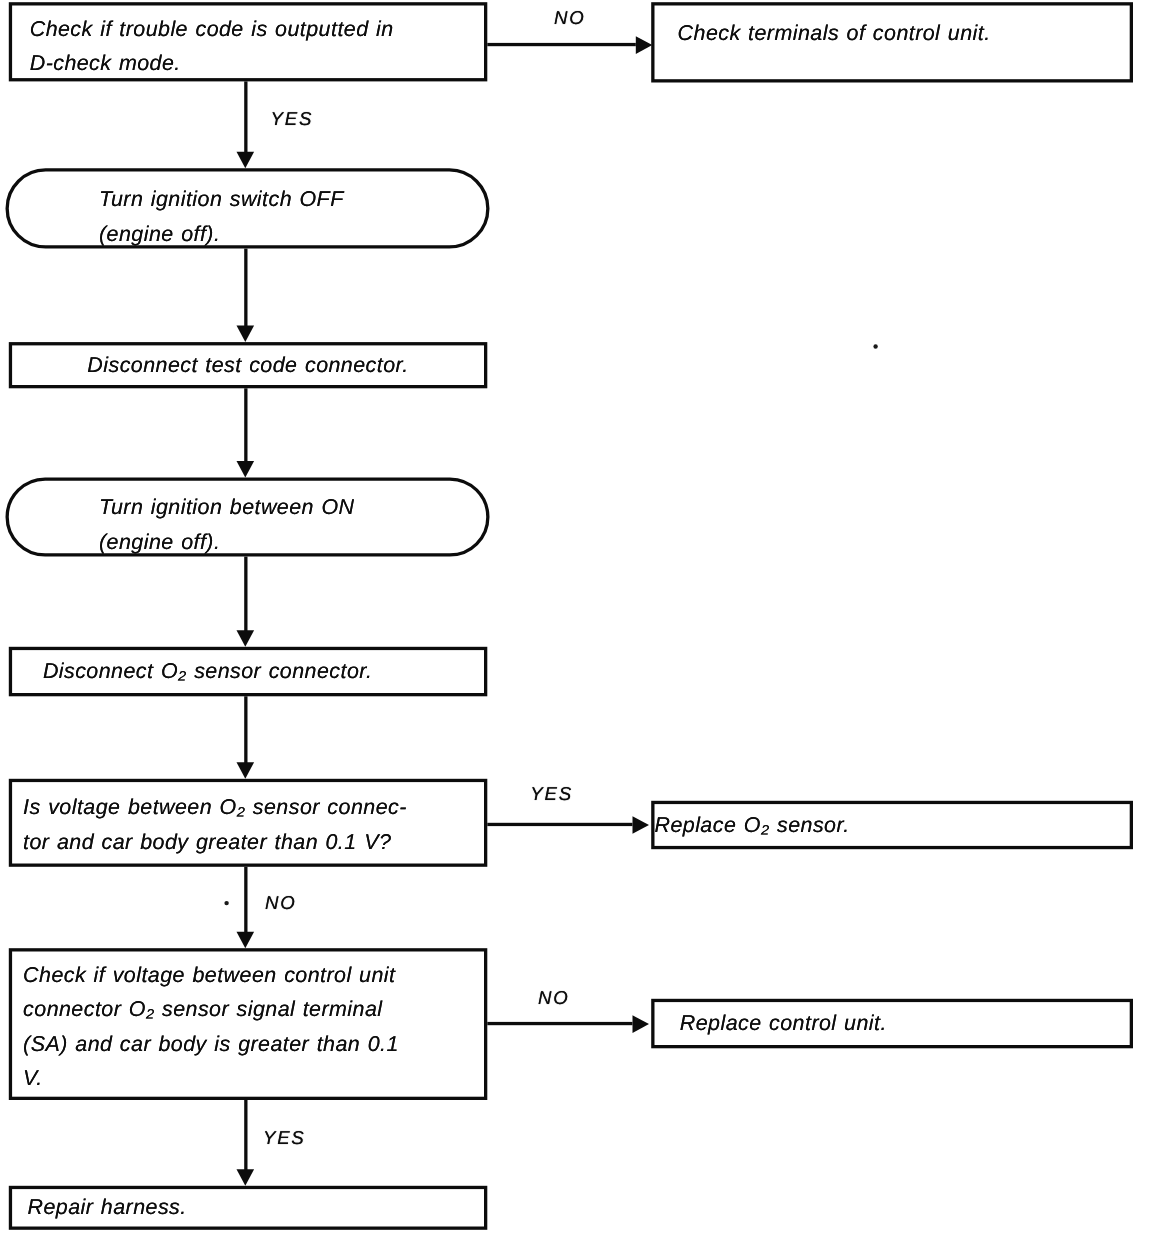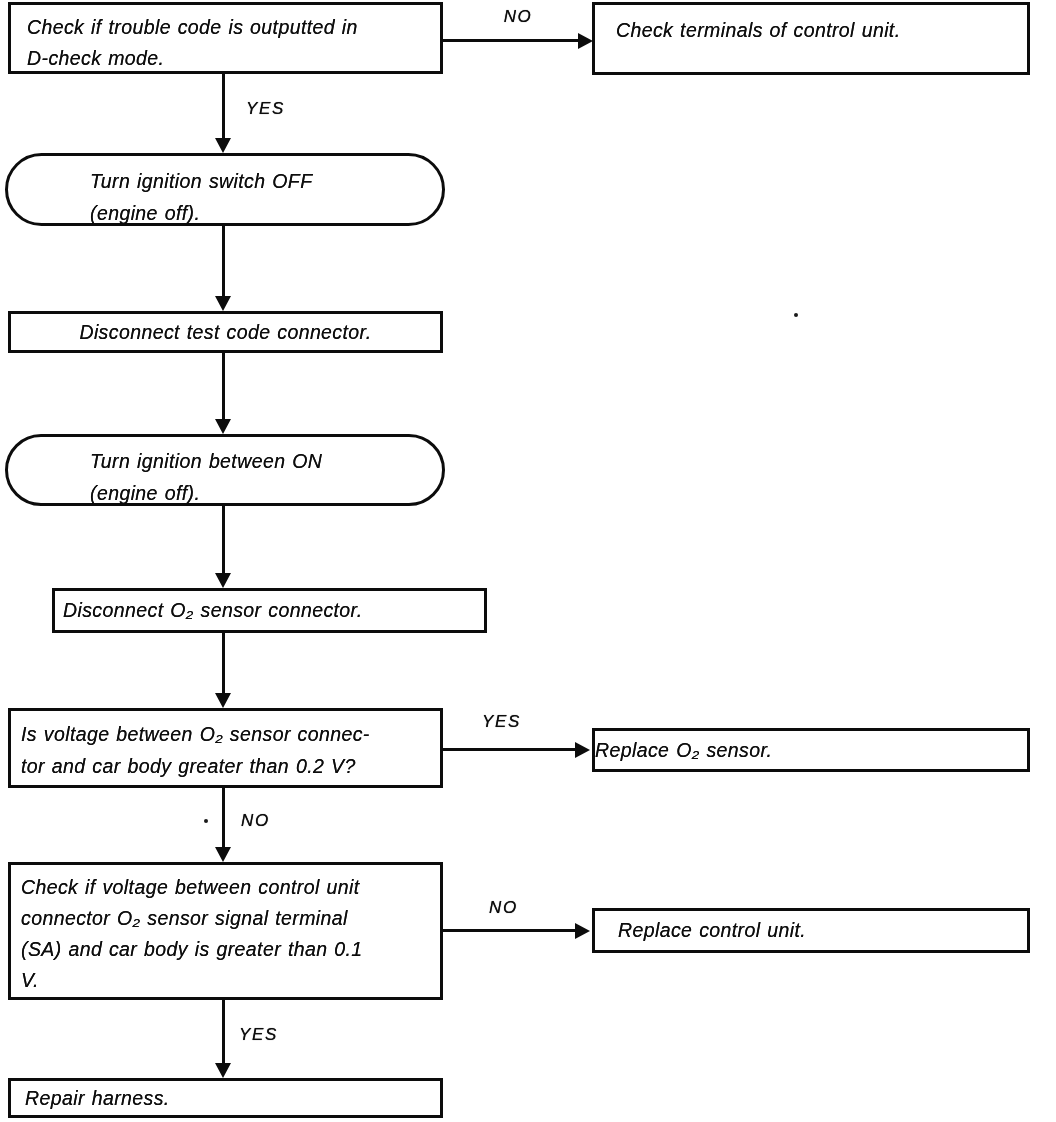--- a/index.html
+++ b/index.html
@@ -26,21 +26,21 @@
     text-shadow: 0 0 0.6px rgba(0,0,0,0.85);
   }
   .rounded { border-radius: 37px; }
   .vcenter { display: flex; align-items: center; }
 
   #nd-trouble   { left: 8px;   top: 2px;    width: 435px; height: 72px;  padding: 7px 14px 0 16px; }
   #nd-terminals { left: 592px; top: 2px;    width: 438px; height: 73px;  padding: 10px 14px 0 21px; }
   #nd-ign-off   { left: 5px;   top: 153px;  width: 440px; height: 73px;  padding: 9px 14px 0 82px; line-height: 32px; }
   #nd-testmode  { left: 8px;   top: 311px;  width: 435px; height: 42px;  text-align: center; }
   #nd-ign-on    { left: 5px;   top: 434px;  width: 440px; height: 72px;  padding: 8px 14px 0 82px; line-height: 32px; }
-  #nd-disc-o2   { left: 8px;   top: 588px;  width: 435px; height: 45px;  padding-left: 8px; margin-left: 44px; }
+  #nd-disc-o2   { left: 8px;   top: 588px;  width: 435px; height: 45px;  padding-left: 28px; }
   #nd-voltq     { left: 8px;   top: 708px;  width: 435px; height: 80px;  padding: 7px 8px 0 10px; line-height: 32px; }
   #nd-repl-o2   { left: 592px; top: 728px;  width: 438px; height: 44px;  }
   #nd-cuvolt    { left: 8px;   top: 862px;  width: 435px; height: 138px; padding: 7px 8px 4px 10px; }
   #nd-repl-cu   { left: 592px; top: 908px;  width: 438px; height: 45px;  padding-left: 23px; }
   #nd-repair    { left: 8px;   top: 1078px; width: 435px; height: 40px;  padding-left: 14px; }
 
   
   .vline, .hline { position: absolute; background: #0c0c0c; }
   .vline { width: 3px; }
   .hline { height: 3px; }
@@ -111,21 +111,21 @@
 (engine off).</div>
 
   <div class="node vcenter" id="nd-testmode"><span style="width:100%">Disconnect test code connector.</span></div>
 
   <div class="node rounded" id="nd-ign-on">Turn ignition between ON
 (engine off).</div>
 
   <div class="node vcenter" id="nd-disc-o2">Disconnect O₂ sensor connector.</div>
 
   <div class="node" id="nd-voltq">Is voltage between O₂ sensor connec-
-tor and car body greater than 0.2 V?</div>
+tor and car body greater than 0.1 V?</div>
 
   <div class="node vcenter" id="nd-repl-o2">Replace O₂ sensor.</div>
 
   <div class="node" id="nd-cuvolt">Check if voltage between control unit
 connector O₂  sensor signal terminal
 (SA) and car body is greater than 0.1
 V.</div>
 
   <div class="node vcenter" id="nd-repair">Repair harness.</div>
 

